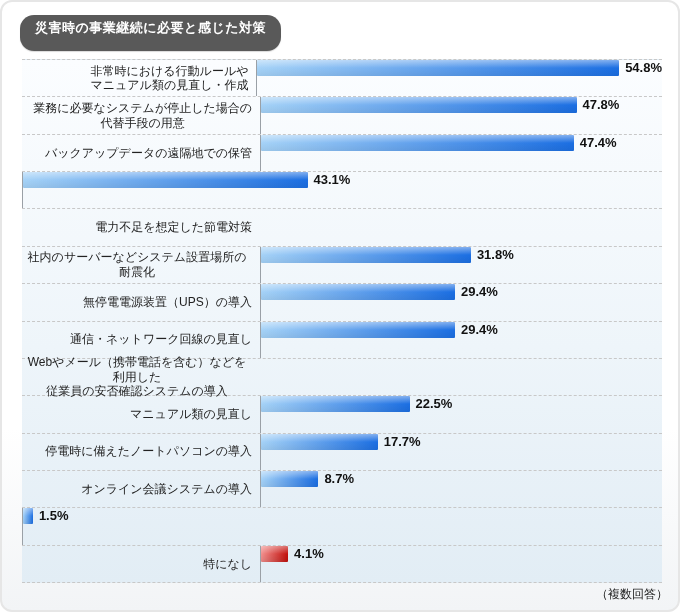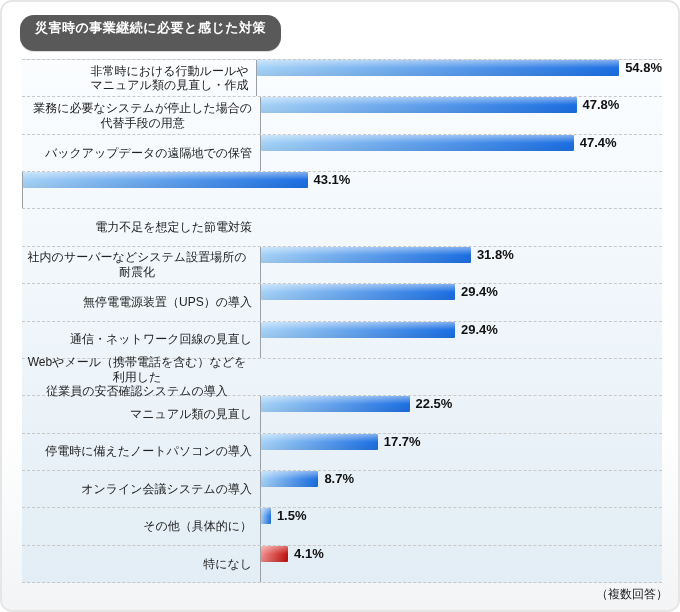--- a/index.html
+++ b/index.html
@@ -203,23 +203,20 @@
     <div class="label">
             <span>オンライン会議システムの導入</span>
           </div>
     <div class="barzone">
       <div class="bar" style="width: 57.4px;"></div>
       <span class="val">8.7%</span>
     </div>
   </div>
 
   <div class="row">
-    <div class="label">
-            <span>その他（具体的に）</span>
-          </div>
     <div class="barzone">
       <div class="bar" style="width: 9.9px;"></div>
       <span class="val">1.5%</span>
     </div>
   </div>
 
   <div class="row">
     <div class="label">
             <span>特になし</span>
           </div>

